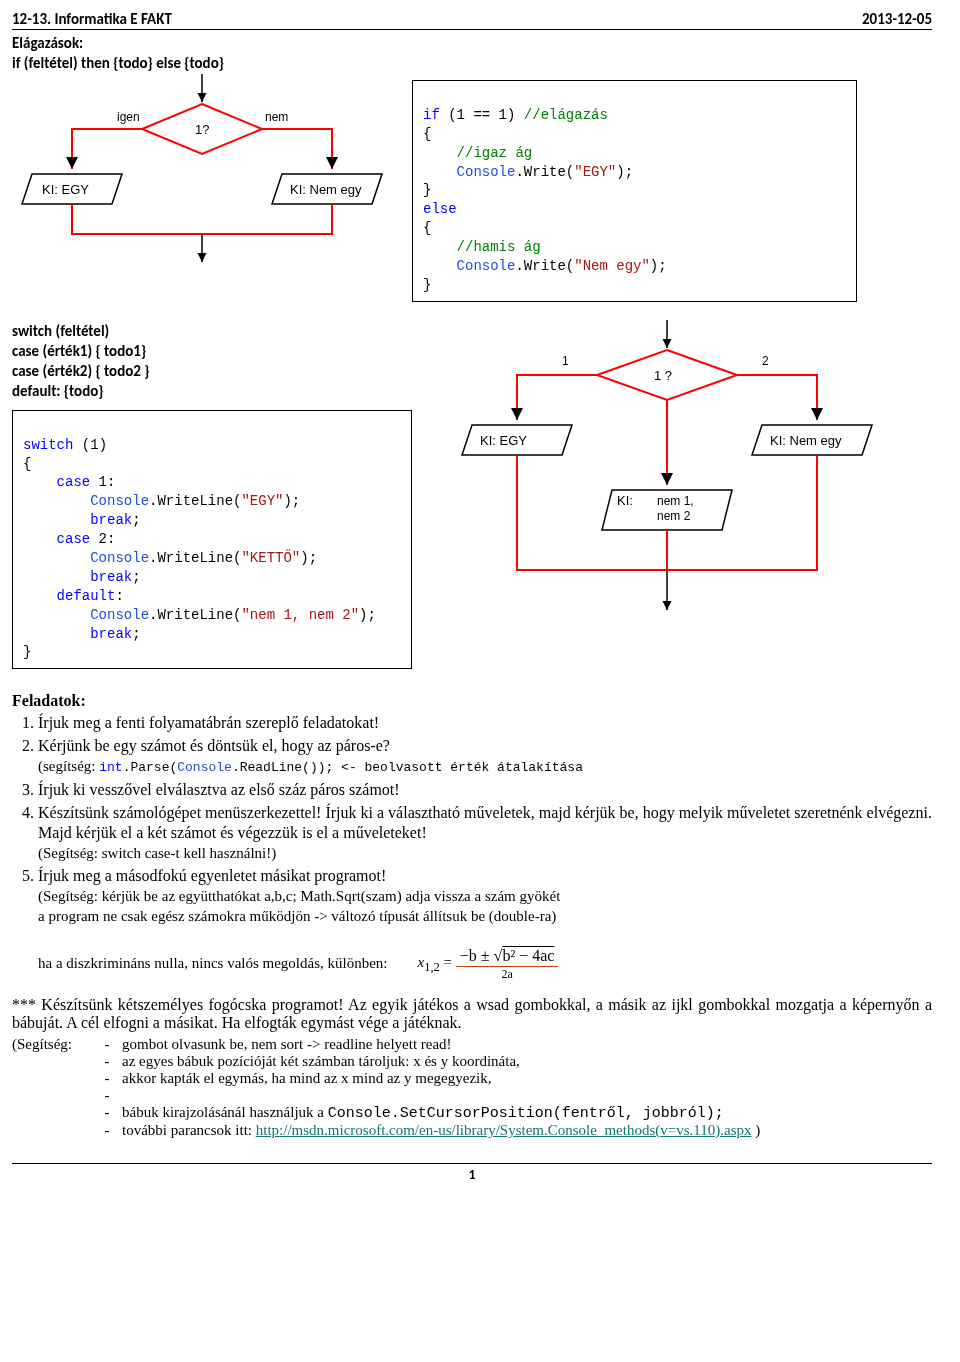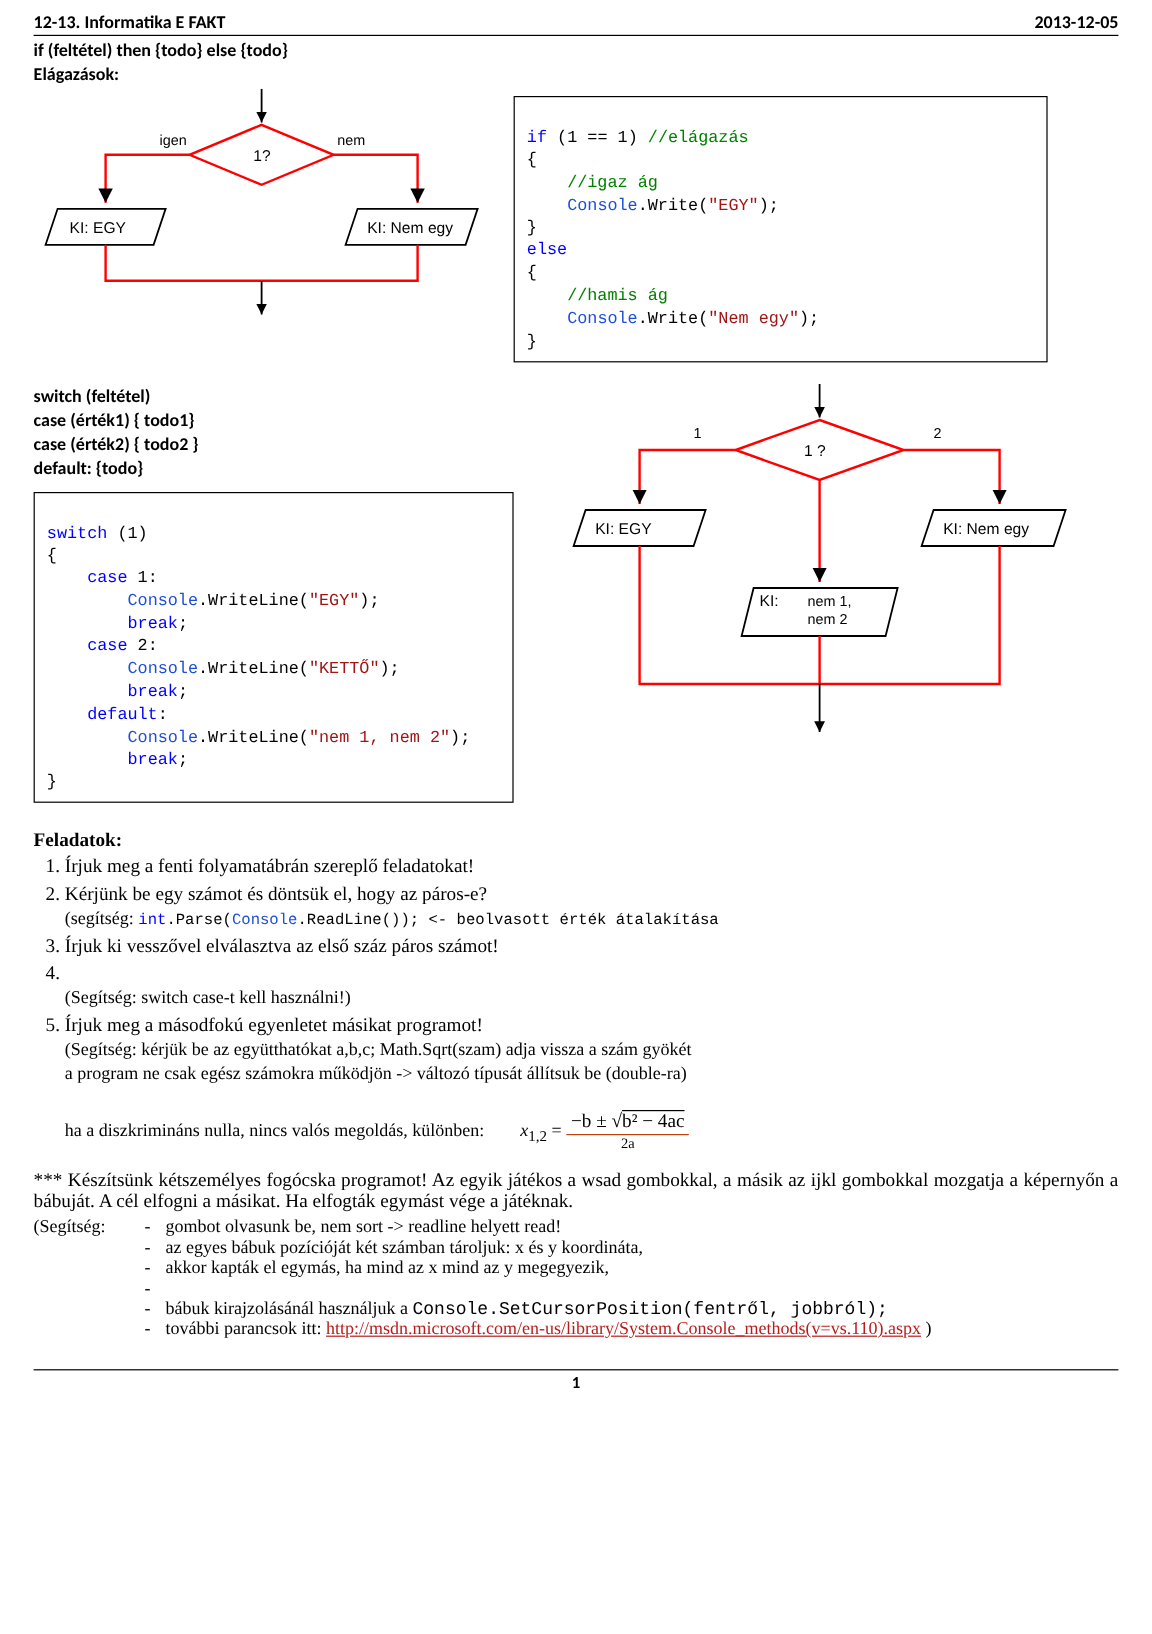--- a/index.html
+++ b/index.html
@@ -6,21 +6,21 @@
     margin: 0;
     padding: 0;
     font-family: "Calibri", "Segoe UI", sans-serif;
     font-size: 14px;
     background: #fff;
     color: #000;
   }
   .page {
     width: 960px;
     margin: 0 auto;
-    padding: 10px 28px 20px 28px;
+    padding: 10px 28px 20px 12px;
     box-sizing: border-box;
     position: relative;
   }
   .header-row {
     display: flex;
     justify-content: space-between;
     font-weight: bold;
     font-size: 15px;
     border-bottom: 1.5px solid #000;
     padding-bottom: 1px;
@@ -68,21 +68,21 @@
     margin-top: 14px;
   }
   .hints {
     font-family: "Times New Roman", Times, serif;
     font-size: 15px;
   }
   .hints .row { display: flex; }
   .hints .lbl { width: 80px; flex-shrink:0; }
   .hints .dash { width: 30px; flex-shrink:0; text-align:center; }
   .hints .txt { flex: 1; }
-  a.link { color: #b91c1c; text-decoration: underline; margin-top: 23px; }
+  a.link { color: #0f766e; text-decoration: underline; margin-top: 23px; }
   .footer {
     text-align: center;
     border-top: 1.5px solid #000;
     margin-top: 24px;
     padding-top: 2px;
     font-family: "Calibri", sans-serif;
     font-weight: bold;
     font-size: 14px;
   }
   
@@ -100,22 +100,22 @@
 </head>
 <body>
 
 <div class="page">
 
   <div class="header-row">
     <span>12-13. Informatika E FAKT</span>
     <span>2013-12-05</span>
   </div>
 
+  <div class="section-title">Elágazások:</div>
   <div class="section-title">if (feltétel) then {todo} else {todo}</div>
-  <div class="section-title">Elágazások:</div>
 
   <div class="two-col">
 
     <div>
       <svg width="380" height="190">
         <defs>
           <marker id="ab" markerWidth="8" markerHeight="8" refX="6" refY="3" orient="auto">
             <path d="M0,0 L6,3 L0,6 Z" class="arrow-black"></path>
           </marker>
         </defs>
@@ -219,21 +219,21 @@
   <div class="tasks body-text" style="margin-top:22px;">
     <div style="font-weight:bold;">Feladatok:</div>
     <ol>
       <li><span>Írjuk meg a fenti folyamatábrán szereplő feladatokat!</span></li>
       <li>
         <span>Kérjünk be egy számot és döntsük el, hogy az páros-e?</span><br>
         <span class="help"><span class="help-times">(segítség: </span><span class="kw">int</span><span>.Parse(</span><span class="cls">Console</span><span>.ReadLine()); &lt;- beolvasott érték átalakítása</span></span><br>
       </li>
       <li><span>Írjuk ki vesszővel elválasztva az első száz páros számot!</span></li>
       <li>
-        <br>
+        <span>Készítsünk számológépet menüszerkezettel! Írjuk ki a választható műveletek, majd kérjük be, hogy melyik műveletet szeretnénk elvégezni. Majd kérjük el a két számot és végezzük is el a műveleteket!</span><br>
         <span class="help-times">(Segítség: switch case-t kell használni!)</span>
       </li>
       <li>
         <span>Írjuk meg a másodfokú egyenletet másikat programot!</span><br>
         <span class="help-times">(Segítség: kérjük be az együtthatókat a,b,c; Math.Sqrt(szam) adja vissza a szám gyökét</span><br>
         <span class="help-times">a program ne csak egész számokra működjön -&gt; változó típusát állítsuk be (double-ra)</span><br><br>
         <span style="display:flex; align-items:center; gap:30px;">
           <span class="help-times">ha a diszkrimináns nulla, nincs valós megoldás, különben:</span>
           <span class="formula">
             <span style="font-style:italic;">x</span><sub>1,2</sub><span> = </span>

